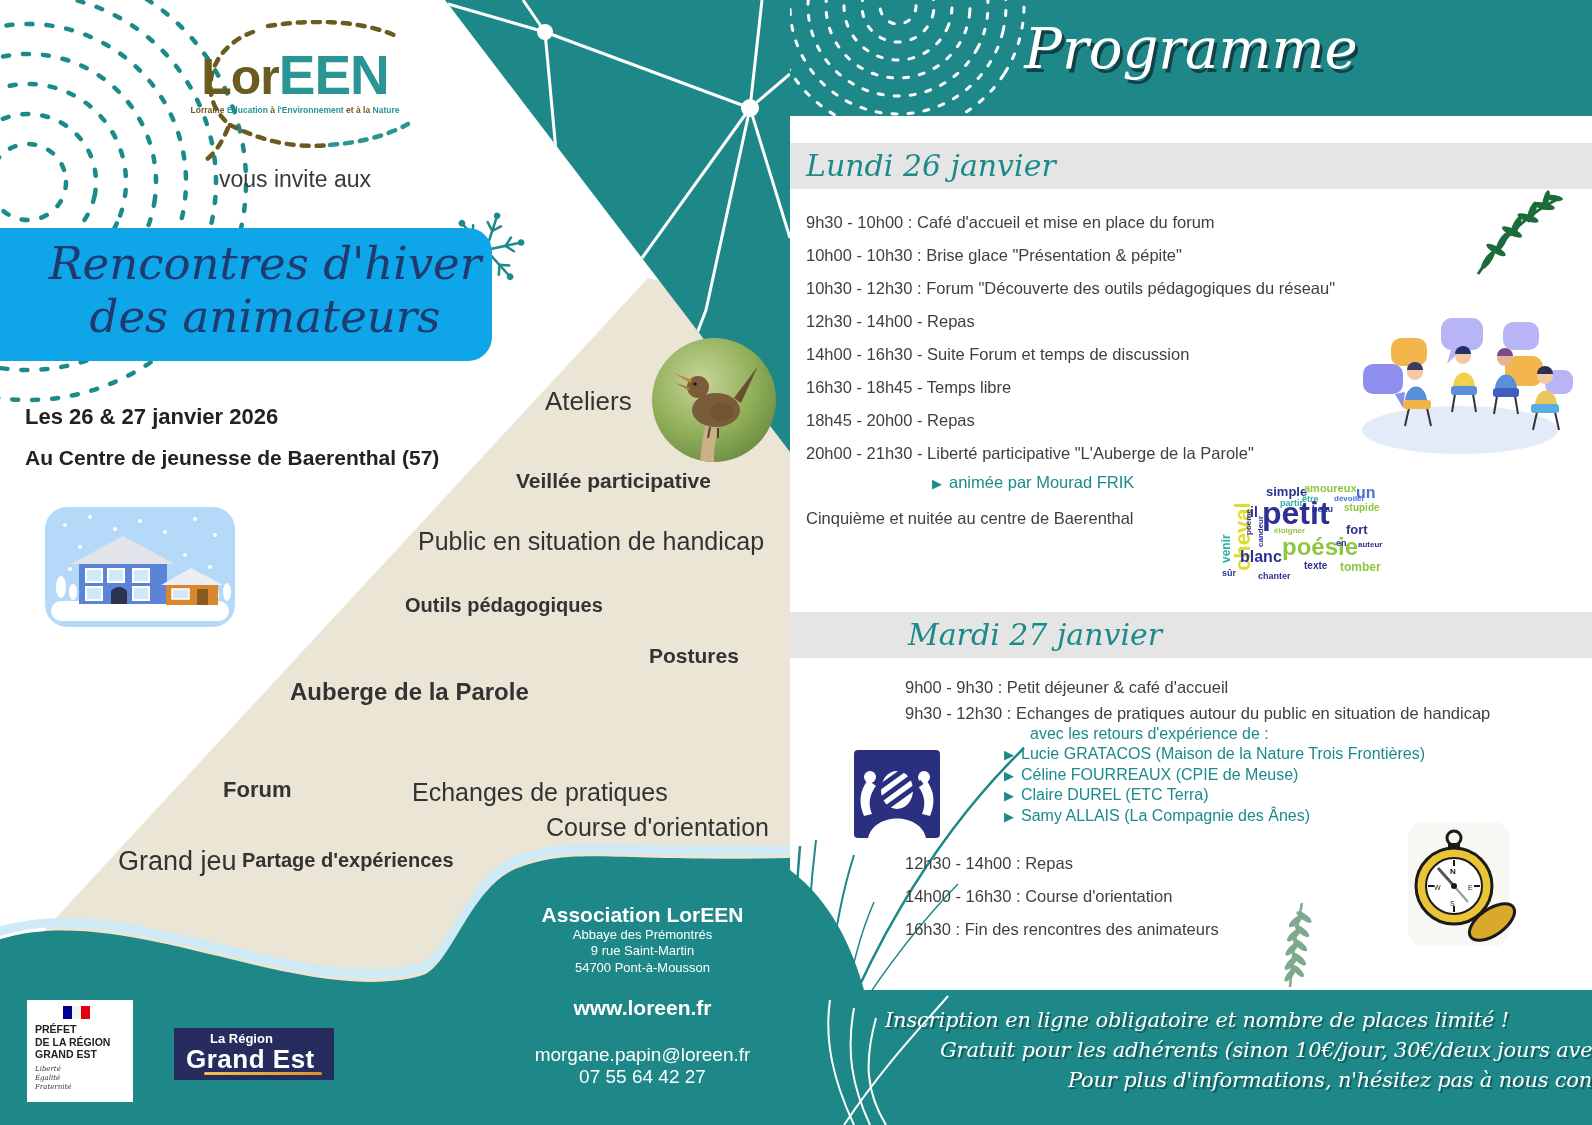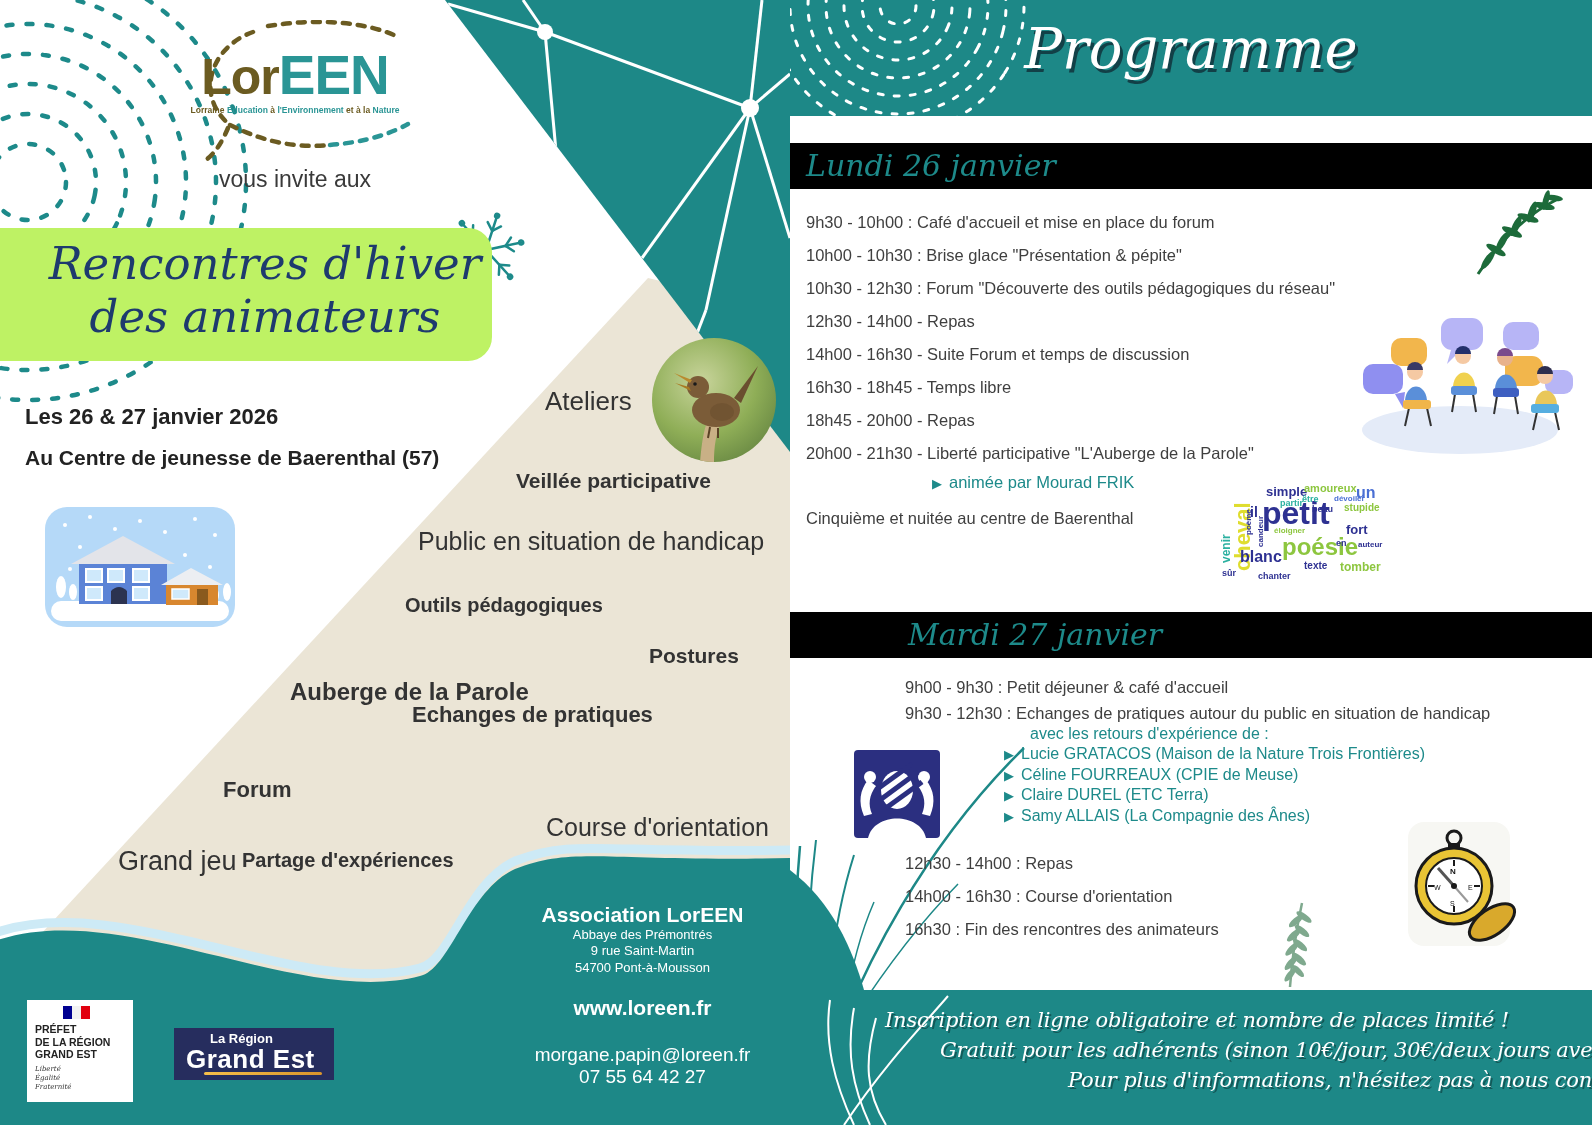--- a/index.html
+++ b/index.html
@@ -15,21 +15,21 @@
   .z2{z-index:2;}
 
   #loreen-logo{left:168px;top:20px;width:254px;height:150px;text-align:center;}
   #loreen-word{position:relative;margin-top:28px;font-weight:800;letter-spacing:-1px;line-height:1;}
   #loreen-word .p1{font-size:50px;color:#6b5b21;}
   #loreen-word .p2{font-size:55px;color:#2a9595;}
   #loreen-tagline{position:relative;margin-top:2px;font-size:8.5px;font-weight:700;white-space:nowrap;}
 
   #invite-text{left:95px;top:166px;width:400px;text-align:center;font-size:23px;color:#3a3a3a;}
 
-  #title-banner{left:0;top:228px;width:492px;height:133px;background:#bef264;
+  #title-banner{left:0;top:228px;width:492px;height:133px;background:#0ea5e9;
                 border-radius:0 24px 24px 0;}
   .title-line{width:100%;text-align:center;color:#1e3a6e;font-size:45px;line-height:1.17;
               padding-left:38px;box-sizing:border-box;font-weight:500;}
   #title-wrap{position:absolute;left:0;top:10px;width:100%;}
 
   #event-date{left:25px;top:404px;font-size:22px;font-weight:700;color:#222;}
   #event-venue{left:25px;top:446px;font-size:21px;font-weight:700;color:#222;}
 
   #house-illustration{left:45px;top:507px;}
 
@@ -54,21 +54,21 @@
   #region-l1{position:absolute;left:36px;top:3px;font-size:13px;font-weight:700;}
   #region-l2{position:absolute;left:12px;top:16px;font-size:26px;font-weight:800;letter-spacing:.5px;}
   #region-swoosh{position:absolute;left:30px;bottom:5px;width:118px;height:3px;border-radius:2px;
                  background:linear-gradient(to right,#f5c04a,#d8942c);}
 
   
   #page-right{left:790px;top:0;width:802px;height:1125px;overflow:hidden;}
   #right-deco{left:0;top:0;z-index:0;}
   #programme-title{left:0;top:16px;width:100%;text-align:center;font-size:56px;color:#fff;z-index:2;
                    text-shadow:3px 4px 0 rgba(15,40,50,.75);}
-  .day-band{left:0;width:100%;height:46px;background:#000000;z-index:1;}
+  .day-band{left:0;width:100%;height:46px;background:#e5e5e5;z-index:1;}
   #monday-band{top:143px;}
   #tuesday-band{top:612px;}
   .day-heading{position:absolute;top:0;font-size:30px;line-height:46px;color:#1d8a8a;white-space:nowrap;}
   #monday-heading{left:16px;} #tuesday-heading{left:118px;}
 
   #monday-list{left:16px;top:206px;font-size:16.5px;color:#3f3f3f;z-index:2;}
   #monday-list .sched-item{line-height:33px;white-space:nowrap;}
   #monday-animated{line-height:24px;margin-left:126px;color:#1d8a8a;white-space:nowrap;}
   #monday-note{margin-top:10px;line-height:24px;white-space:nowrap;}
   .play{font-size:13px;margin-right:7px;}
@@ -248,21 +248,21 @@
   </svg>
 
   <div>
 
   <span class="topic" style="left: 545px; top: 386px; font-size: 26px; font-weight: 400;">Ateliers</span>
       <span class="topic" style="left: 516px; top: 469px; font-size: 21px; font-weight: 600;">Veillée participative</span>
       <span class="topic" style="left: 418px; top: 527px; font-size: 25px; font-weight: 400;">Public en situation de handicap</span>
       <span class="topic" style="left: 405px; top: 594px; font-size: 20px; font-weight: 700;">Outils pédagogiques</span>
       <span class="topic" style="left: 649px; top: 644px; font-size: 21px; font-weight: 700;">Postures</span>
       <span class="topic" style="left: 290px; top: 678px; font-size: 24px; font-weight: 700;">Auberge de la Parole</span>
-      <span class="topic" style="left: 412px; top: 702px; font-size: 22px; font-weight: 700;">Echanges de pratiques</span>
+      <span class="topic" style="left: 412px; top: 778px; font-size: 25px; font-weight: 400;">Echanges de pratiques</span>
       <span class="topic" style="left: 223px; top: 777px; font-size: 22px; font-weight: 700;">Forum</span>
       <span class="topic" style="left: 546px; top: 813px; font-size: 25px; font-weight: 400;">Course d'orientation</span>
       <span class="topic" style="left: 242px; top: 849px; font-size: 20px; font-weight: 600;">Partage d'expériences</span>
       <span class="topic" style="left: 118px; top: 846px; font-size: 27px; font-weight: 400;">Grand jeu</span>
     </div>
 
   <div id="contact-block" class="abs">
     <div class="c-name">Association LorEEN</div>
     <div class="c-line">Abbaye des Prémontrés</div>
     <div class="c-line">9 rue Saint-Martin</div>

